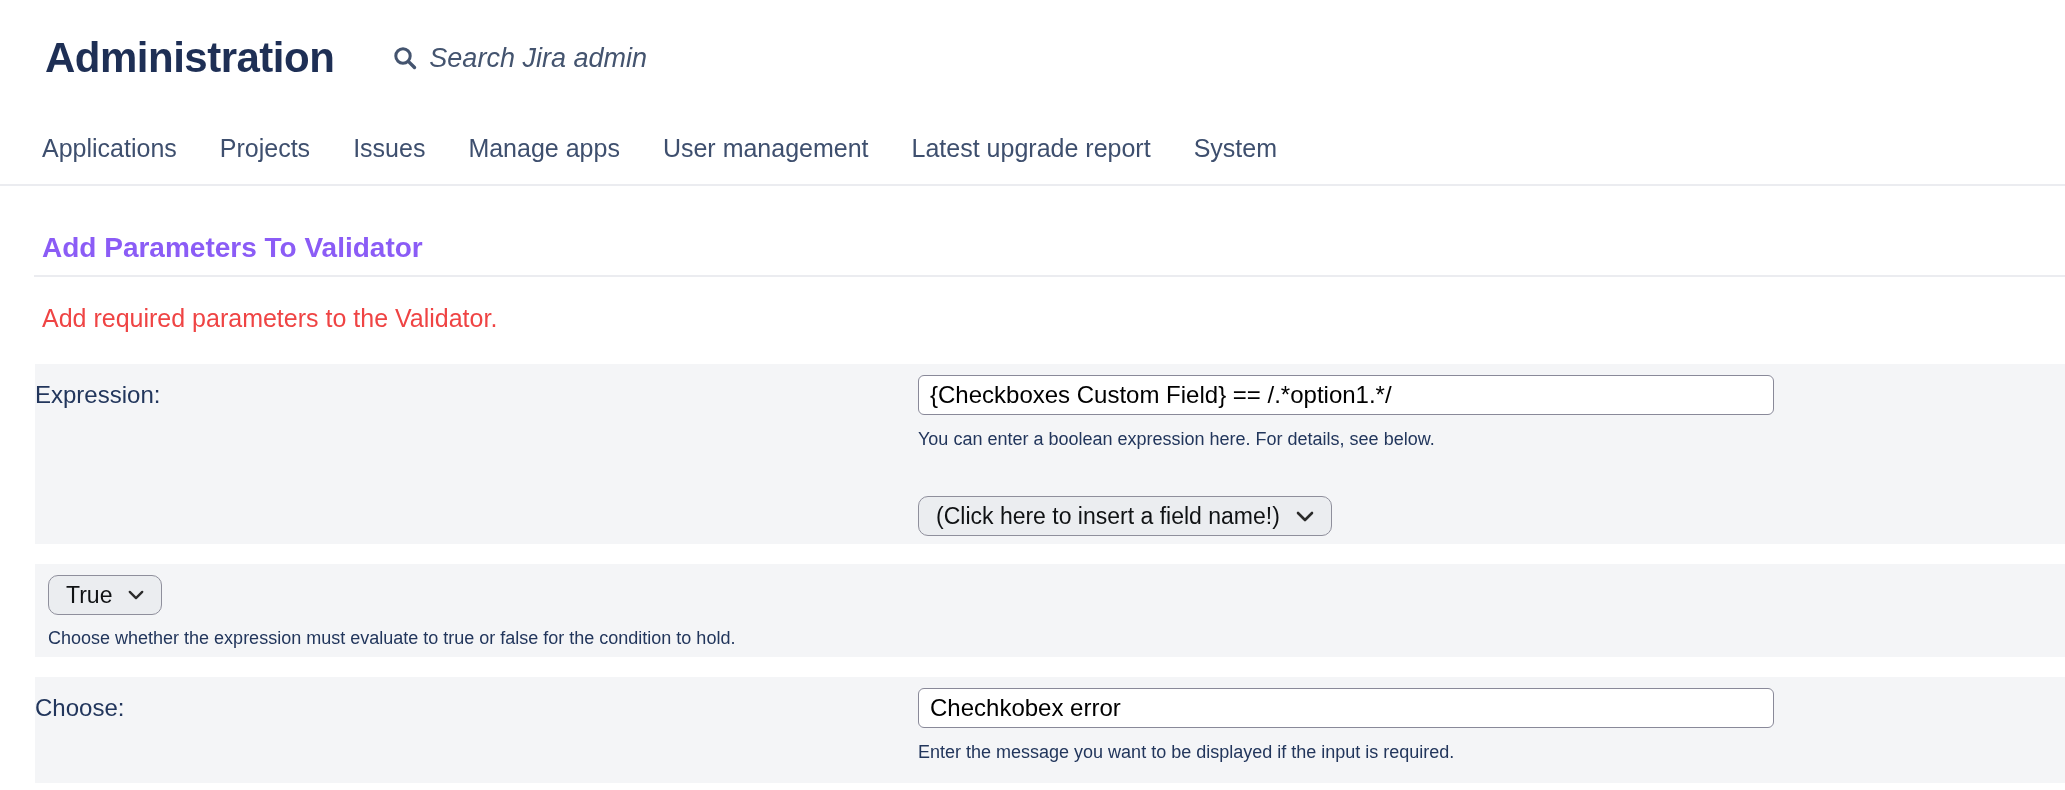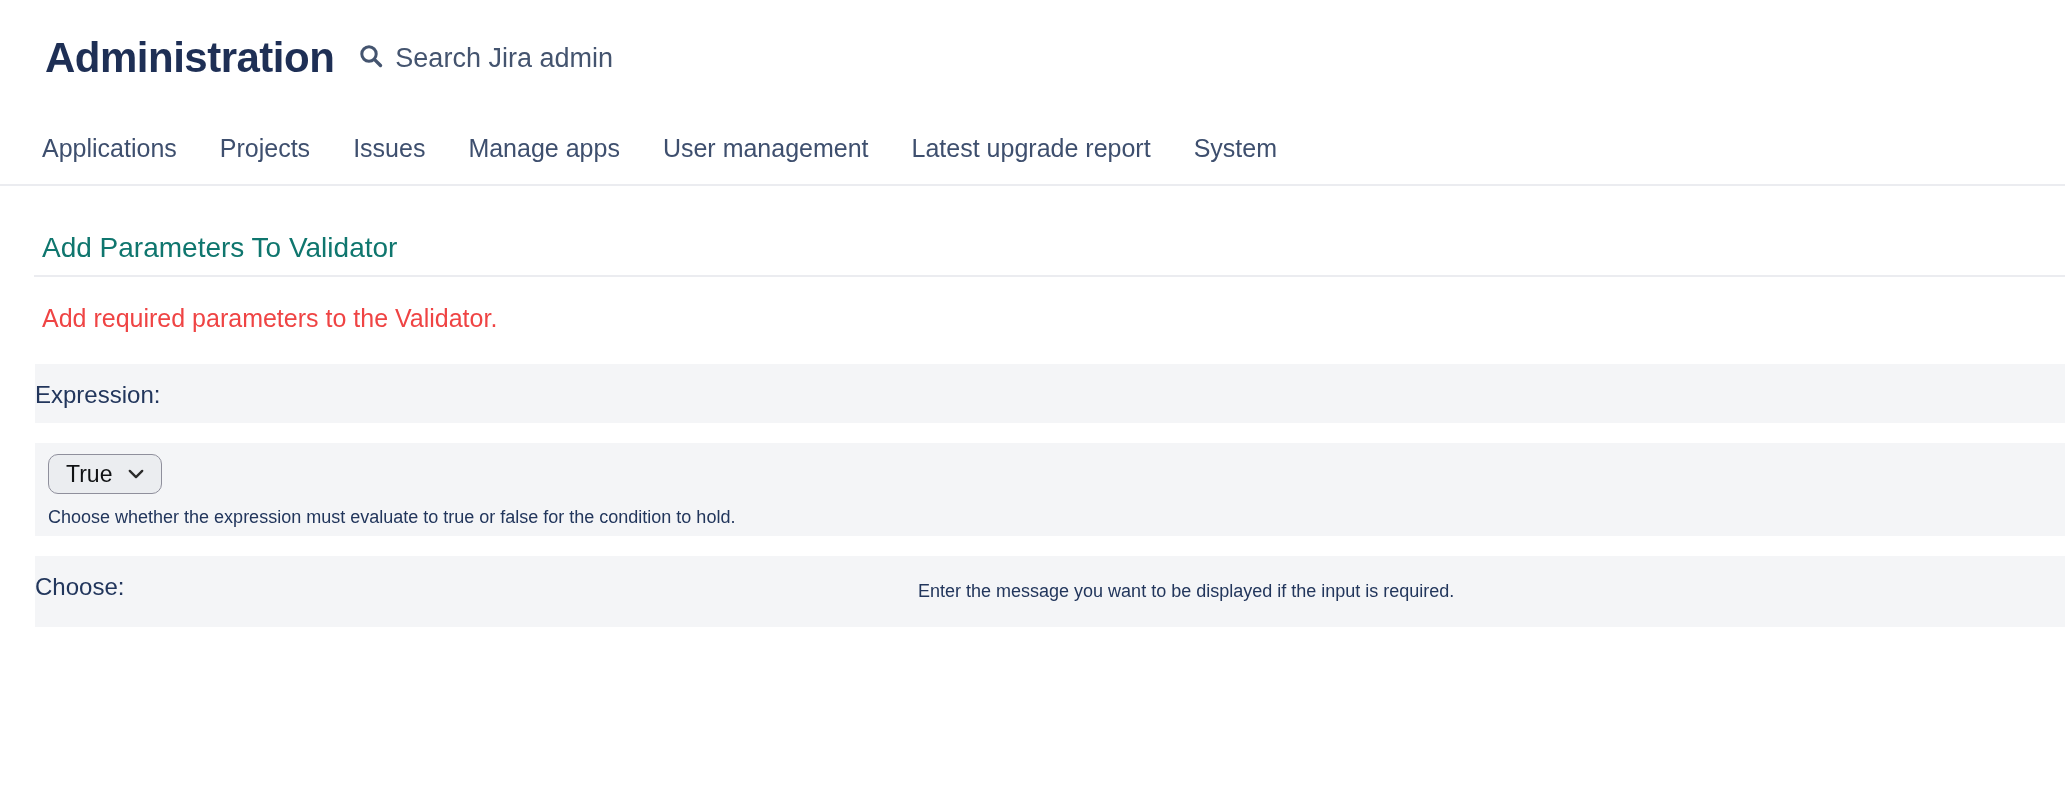--- a/index.html
+++ b/index.html
@@ -7,55 +7,57 @@
     width: 2065px; height: 790px;
     background: #ffffff;
     overflow: hidden;
     font-family: "Liberation Sans", sans-serif;
     color: #22365c;
   }
   
   .header {
     display: flex;
     align-items: center;
-    gap: 24px;
+    gap: 58px;
     padding: 34px 0 0 45px;
   }
   .app-title {
     font-size: 42px;
     font-weight: bold;
     color: #1e2f55;
     letter-spacing: -0.5px;
   }
   .search {
     display: flex;
+    align-items: center;
     gap: 10px;
     color: #44546f;
     font-size: 27px;
     cursor: pointer;
+    font-style: italic;
   }
   .search svg { display: block; }
 
   
   .nav {
     display: flex;
     gap: 43px;
     padding: 52px 0 21px 42px;
     border-bottom: 2px solid #ebecf0;
     font-size: 25px;
     color: #3e4f6e;
   }
   .nav-item { cursor: pointer; white-space: nowrap; }
 
   
   .section-title {
     margin: 46px 0 0 42px;
     font-size: 28px;
-    font-weight: normal;
-    color: #0f766e;
+    font-weight: bold;
+    color: #8b5cf6;
   }
   .title-rule {
     margin: 11px 0 0 34px;
     border-bottom: 2px solid #ebecf0;
   }
   .section-desc {
     margin: 27px 0 0 42px;
     font-size: 25px;
     color: #ef4444;
   }
@@ -146,37 +148,50 @@
 
 <main>
   <h2 class="section-title">Add Parameters To Validator</h2>
   <div class="title-rule"></div>
   <p class="section-desc">Add required parameters to the Validator.</p>
 
   <div class="form">
 
     <section class="form-row">
       <div class="label-col">Expression:</div>
+      <div class="ctrl-col">
+        <input class="text-input" type="text" value="{Checkboxes Custom Field} == /.*option1.*/" style="">
+        <div class="help">You can enter a boolean expression here. For details, see below.</div>
+        <div class="select-btn spaced">
+          <span>(Click here to insert a field name!)</span>
+          <span class="chevron">
+            <svg width="18" height="11" viewBox="0 0 18 11">
+              <path d="M2 2 L9 9 L16 2" fill="none" stroke="#2b2b2b" stroke-width="2.6" stroke-linecap="round" stroke-linejoin="round"></path>
+            </svg>
+          </span>
+        </div>
+      </div>
     </section>
 
     <section class="form-row">
       <div class="ctrl-col">
         <div class="select-btn">
           <span>True</span>
           <span class="chevron">
             <svg width="16" height="10" viewBox="0 0 18 11">
               <path d="M2 2 L9 9 L16 2" fill="none" stroke="#2b2b2b" stroke-width="2.6" stroke-linecap="round" stroke-linejoin="round"></path>
             </svg>
           </span>
         </div>
         <div class="help" style="margin-top: 13px;">Choose whether the expression must evaluate to true or false for the condition to hold.</div>
       </div>
     </section>
 
     <section class="form-row" style="margin-bottom:0; padding-bottom:20px;">
       <div class="label-col">Choose:</div>
       <div class="ctrl-col">
+        <input class="text-input" type="text" value="Chechkobex error" style="">
         <div class="help">Enter the message you want to be displayed if the input is required.</div>
       </div>
     </section>
 
   </div>
 </main>
 
 </body></html>

